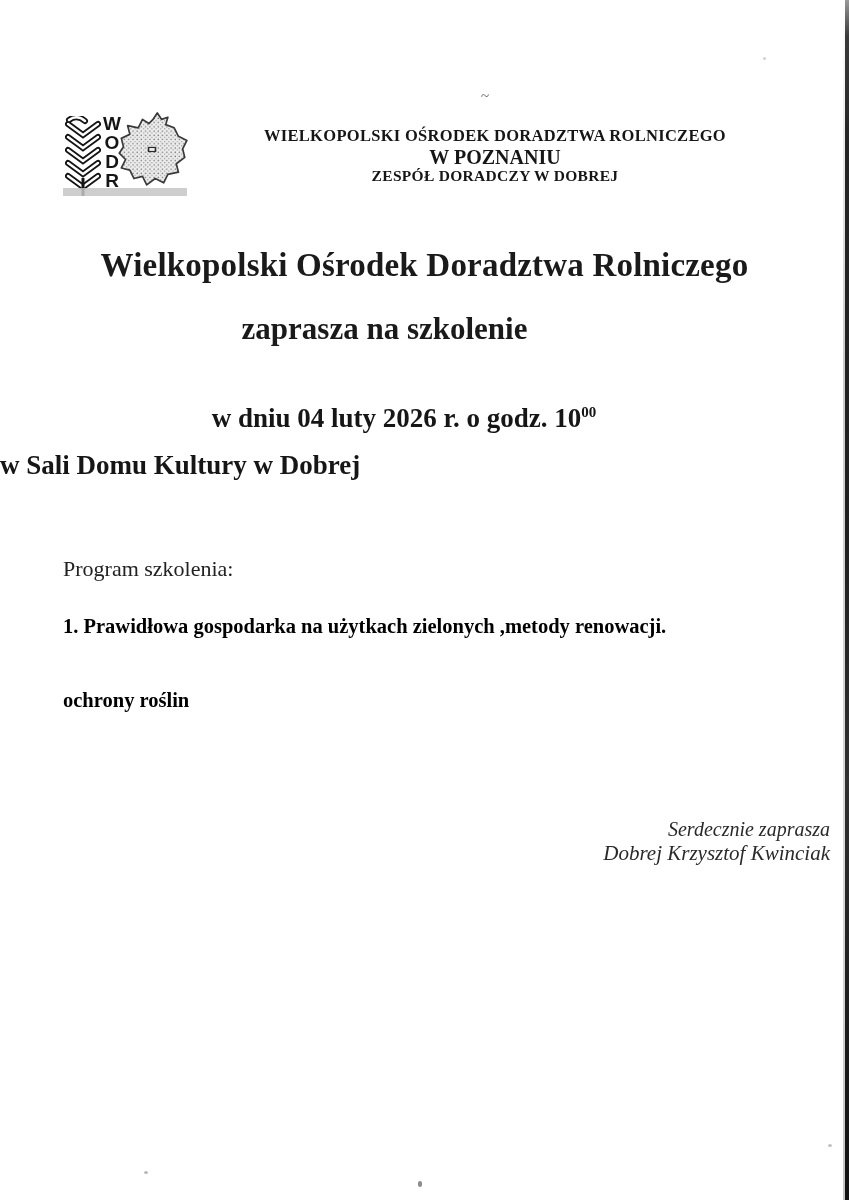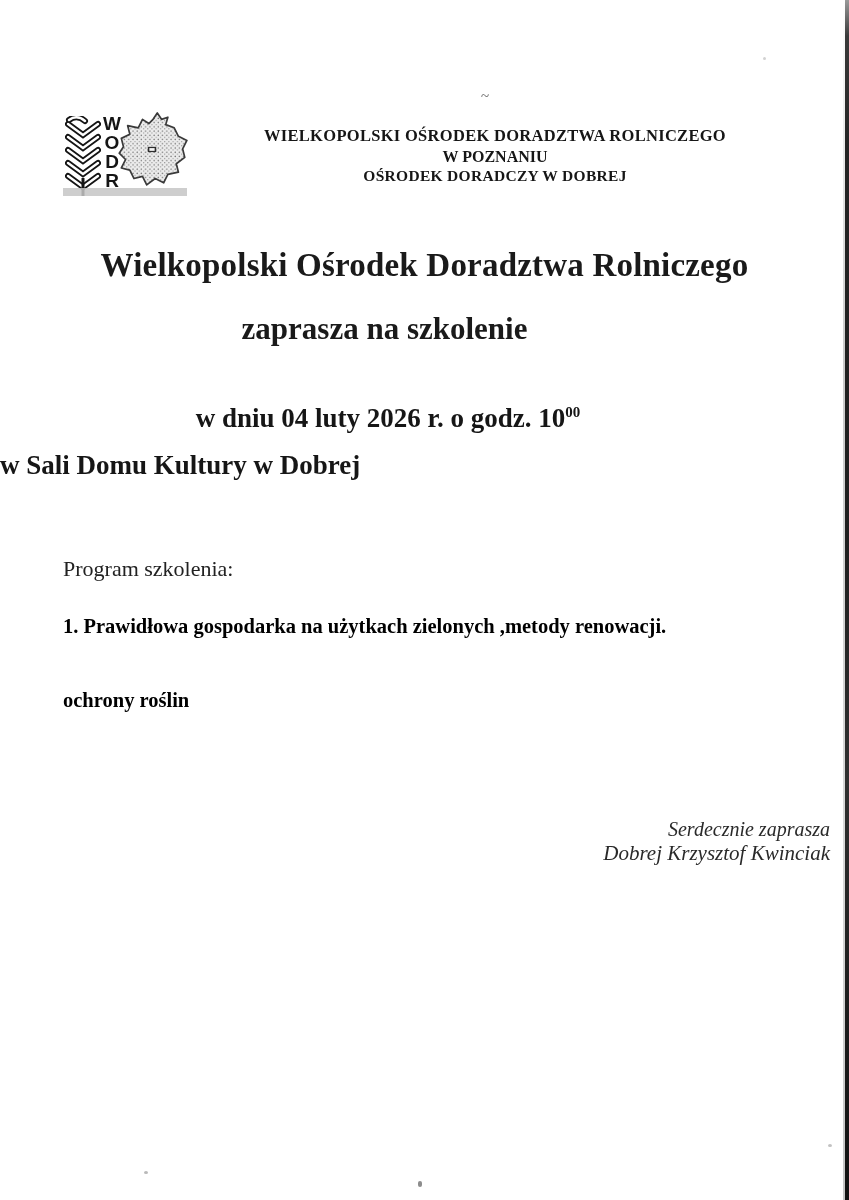--- a/index.html
+++ b/index.html
@@ -49,37 +49,37 @@
     position:absolute;left:0px;top:78px;width:124px;height:8px;
     background:#c6c6c6;opacity:.85;
   }
 
   
   .org-header{
     position:absolute;left:180px;top:126px;width:630px;
     text-align:center;font-weight:bold;color:#161616;
   }
   .org-header .l1{font-size:16.5px;line-height:20px;letter-spacing:.3px;}
-  .org-header .l2{font-size:16px;line-height:18px;margin-top:2px;}
+  .org-header .l2{font-size:20px;line-height:18px;margin-top:2px;}
   .org-header .l3{font-size:15.5px;line-height:18px;margin-top:1px;letter-spacing:.3px;}
 
   
   .title1{
     position:absolute;left:0;width:849px;top:247px;text-align:center;
     font-size:33px;font-weight:bold;color:#1a1a1a;letter-spacing:.2px;
   }
   .title2{
     position:absolute;left:0;width:769px;top:311px;text-align:center;
     font-size:31px;font-weight:bold;color:#1a1a1a;
   }
 
   
   .date-line{
     position:absolute;left:0;width:776px;top:403px;text-align:center;
-    font-size:27px;font-weight:bold;color:#161616;
+    font-size:27px;font-weight:bold;color:#161616;padding-left:16px;
   }
   .date-line sup{font-size:15px;vertical-align:super;line-height:0;}
   .location-line{
     position:absolute;left:0;width:849px;top:450px;
     font-size:27px;font-weight:bold;color:#161616;
   }
 
   
   .program-heading{
     position:absolute;left:63px;top:556px;
@@ -150,21 +150,21 @@
       <path d="M36,6 L40,0 L44,6 L50,4 L48,11 L56,14 L60,22 L68,26 L64,34 L66,42 L58,48 L60,56 L50,58 L46,66 L38,62 L30,68 L26,60 L18,62 L14,54 L6,52 L10,44 L4,38 L8,32 L6,24 L14,20 L12,12 L22,14 L26,6 L32,10 Z" fill="url(#speckle)" stroke="#3a3a3a" stroke-width="1.6" stroke-linejoin="round"></path>
       <rect x="31" y="32" width="8" height="5" fill="#2e2e2e"></rect>
       <rect x="32.5" y="33.2" width="5" height="2.6" fill="#f5f5f5"></rect>
     </svg>
     <div class="strip"></div>
   </div>
 
   <div class="org-header">
     <div class="l1">WIELKOPOLSKI OŚRODEK DORADZTWA ROLNICZEGO</div>
     <div class="l2">W POZNANIU</div>
-    <div class="l3">OŚRODEK DORADCZY W DOBREJ</div>
+    <div class="l3">ZESPÓŁ DORADCZY W DOBREJ</div>
   </div>
 
   <div class="title1">Wielkopolski Ośrodek Doradztwa Rolniczego</div>
   <div class="title2">zaprasza na szkolenie</div>
 
   <div class="date-line">
     <span>w dniu 04 luty 2026 r. o godz. 10</span><sup>00</sup>
   </div>
   <div class="location-line">w Sali Domu Kultury w Dobrej</div>
 

